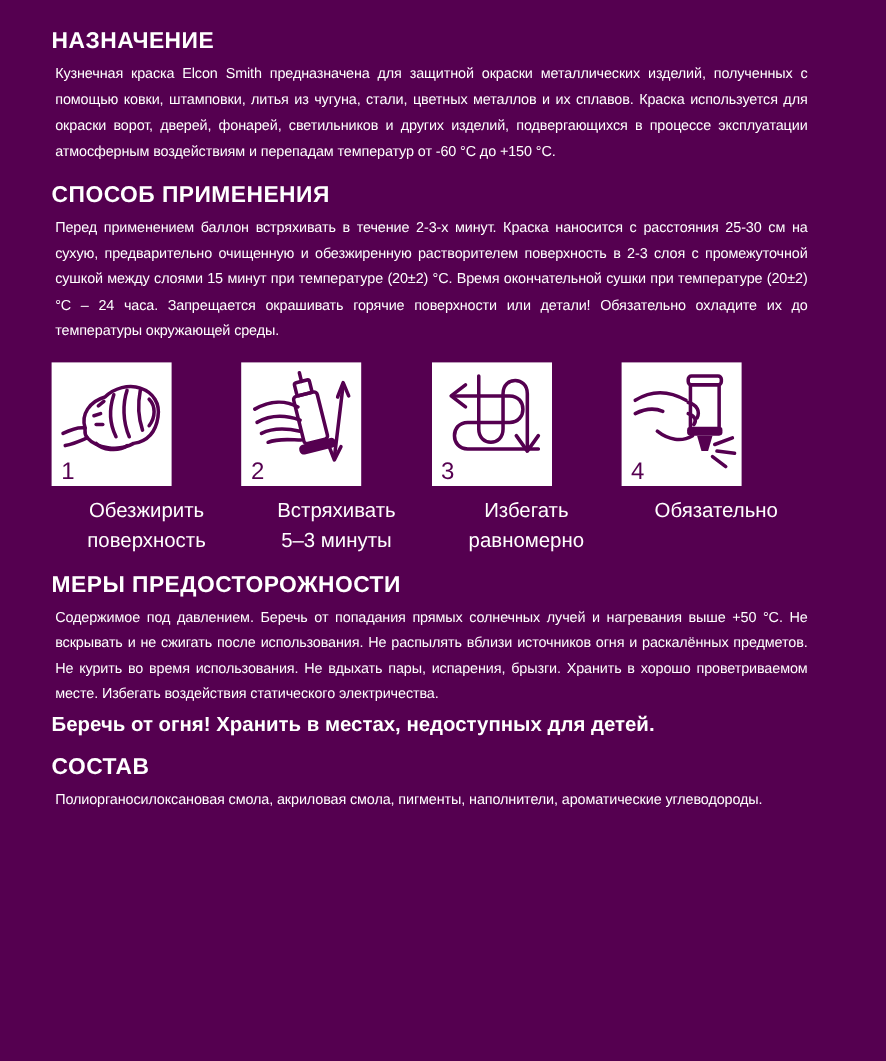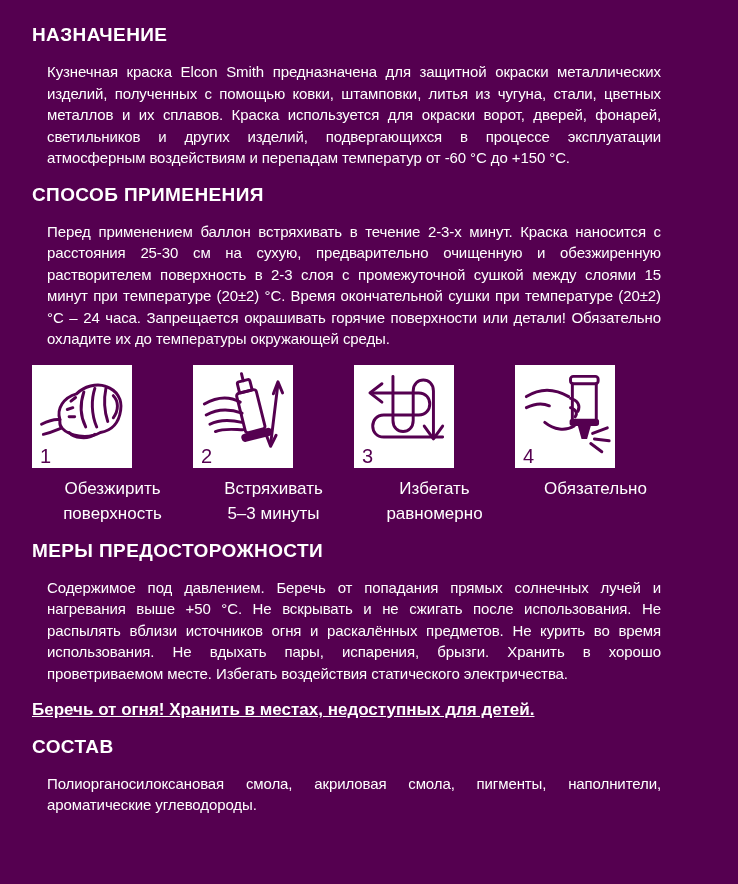--- a/index.html
+++ b/index.html
@@ -10,46 +10,45 @@
     width: 738px;
     min-height: 884px;
     background: #550050;
     color: #ffffff;
     font-family: "Liberation Sans", sans-serif;
     -webkit-font-smoothing: antialiased;
   }
   .page {
     box-sizing: border-box;
     width: 708px;
-    padding: 24px 32px 10px 32px;
+    padding: 24px 32px 10px 43px;
   }
   .section {
     margin-bottom: 15px;
   }
   .section-title {
     font-size: 19px;
     font-weight: bold;
     letter-spacing: 0.4px;
     line-height: 22px;
     margin: 0 0 5px 0;
     text-transform: uppercase;
   }
   .section-body {
-    font-size: 15px;
+    font-size: 12px;
     line-height: 21.5px;
     letter-spacing: -0.1px;
-    margin: 15px;
+    margin: 3px;
     text-align: justify;
   }
   .warning-line {
     font-size: 17px;
     line-height: 21.5px;
     font-weight: bold;
     margin: 0;
-    text-decoration: underline;
   }
   
   .steps-row {
     display: flex;
     margin: 7px 0 14px 0;
   }
   .step {
     flex: 1 1 0;
   }
   .icon-box {

